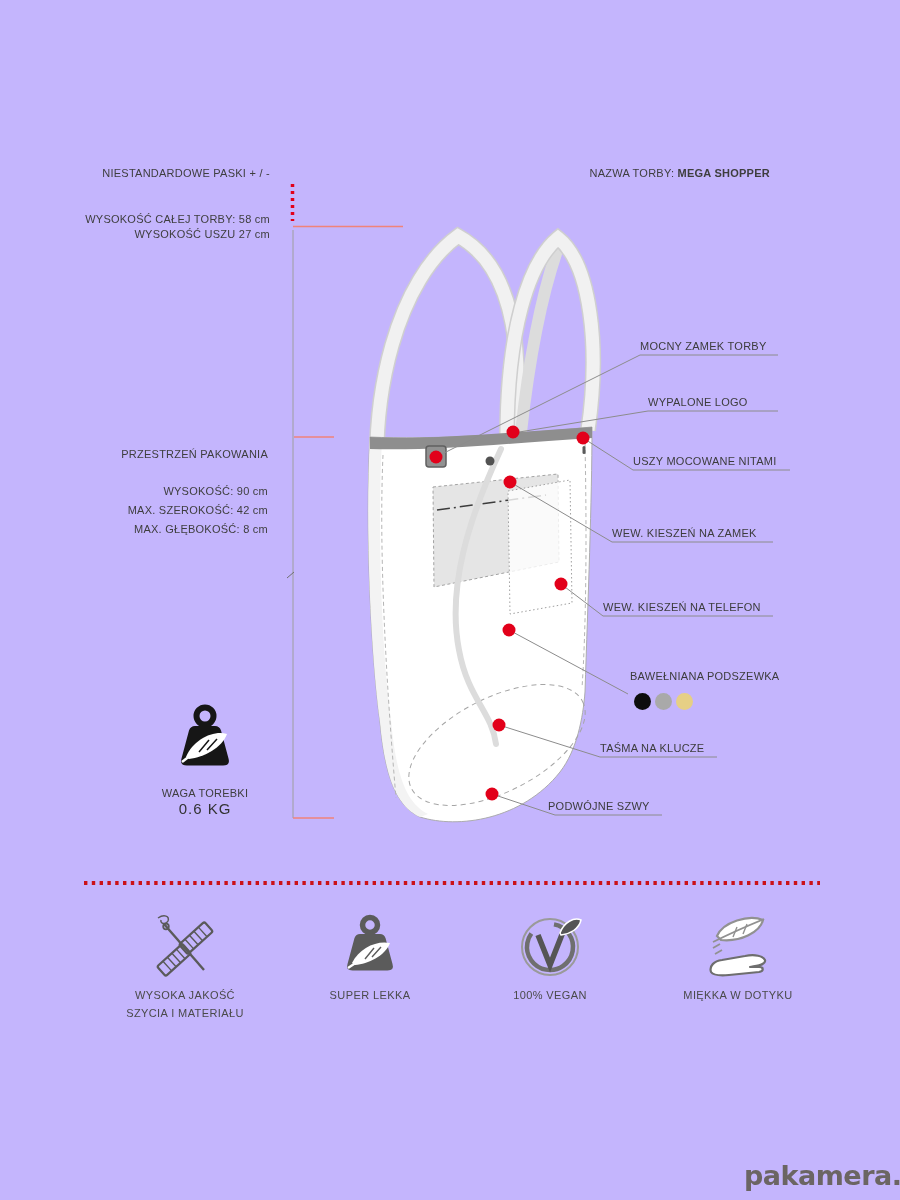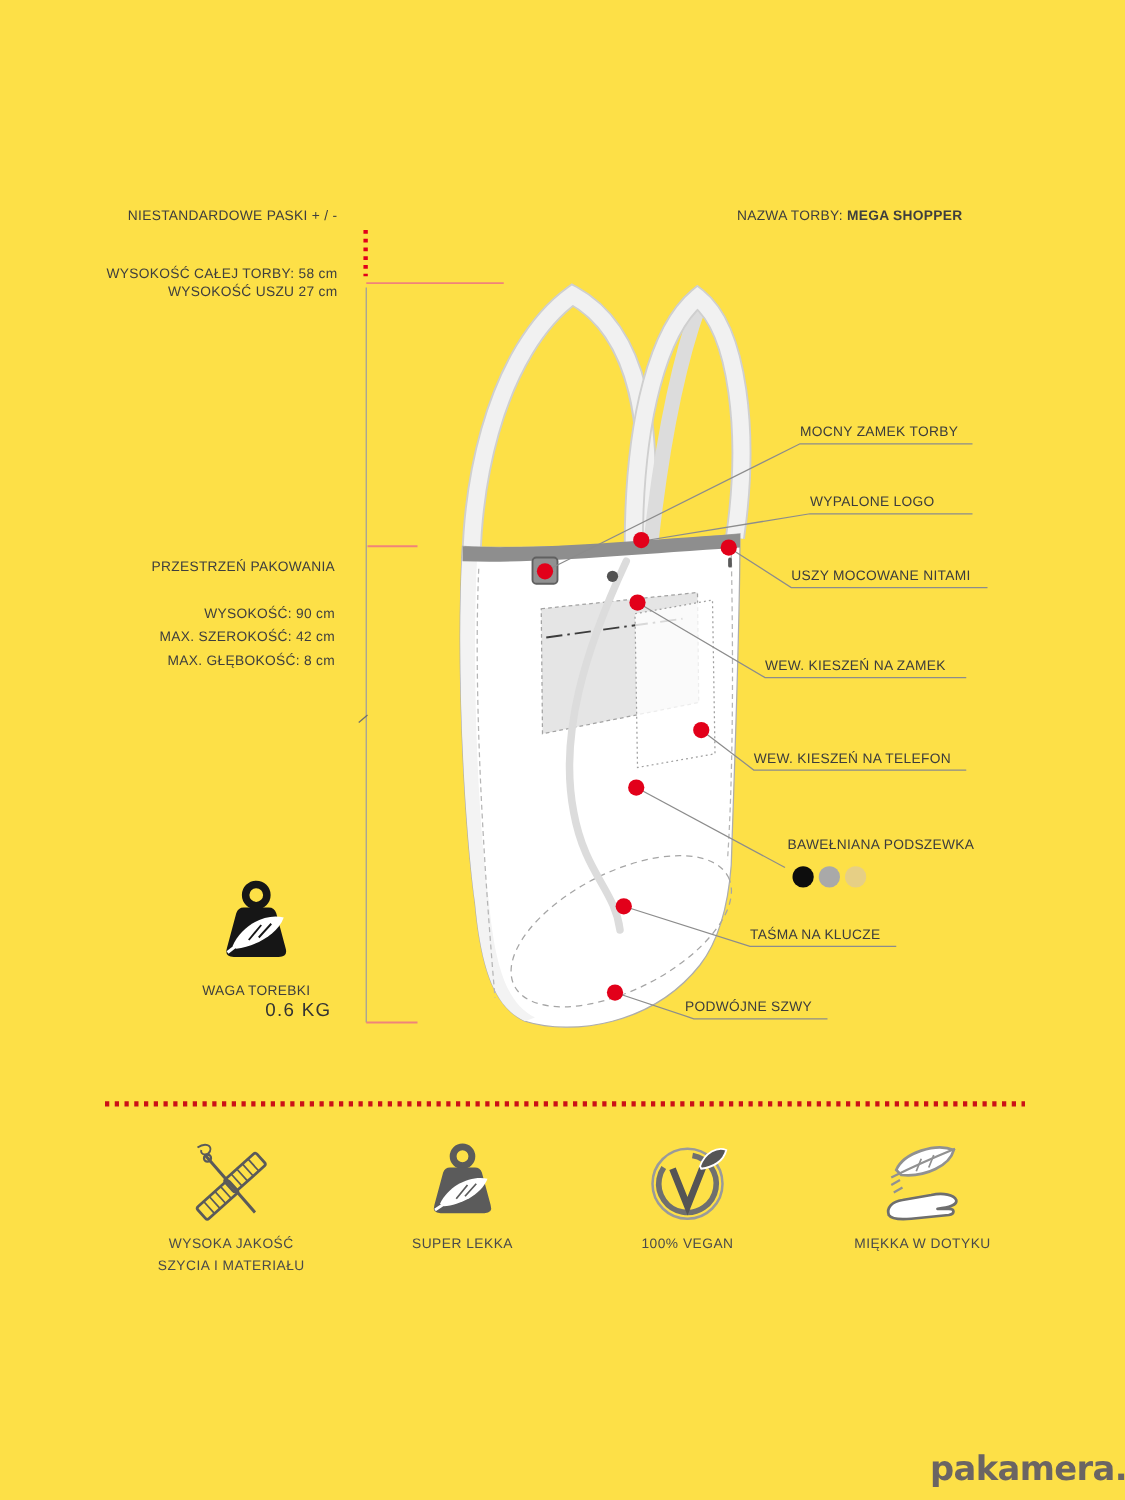--- a/index.html
+++ b/index.html
@@ -1,26 +1,26 @@
 <!DOCTYPE html>
 <html><head>
 <meta charset="utf-8">
 <style>
   html,body{margin:0;padding:0;background:#ffffff;}
-  #stage{position:relative;width:900px;height:1200px;background:#fde047;overflow:hidden;
+  #stage{position:relative;width:900px;height:1200px;background:#c4b5fd;overflow:hidden;
          font-family:"Liberation Sans",sans-serif;color:#3e3e3e;}
   .txt{position:absolute;font-size:11px;letter-spacing:.25px;line-height:15px;white-space:nowrap;color:#3e3e3e;}
   .r{text-align:right;}
   .c{text-align:center;}
   .bold{font-weight:bold;}
   svg{position:absolute;left:0;top:0;}
   .feature-label{position:absolute;font-size:11px;letter-spacing:.25px;text-align:left;white-space:nowrap;color:#3c3c3c;}
   .lining-dots{position:absolute;left:634px;top:693px;display:flex;gap:4px;}
   .lining-dot{width:17px;height:17px;border-radius:50%;}
-  .weight-value{position:absolute;font-size:15px;letter-spacing:1px;text-align:right;white-space:nowrap;color:#333;}
+  .weight-value{position:absolute;font-size:15px;letter-spacing:1px;text-align:center;white-space:nowrap;color:#333;}
   .badge-label{position:absolute;font-size:11px;letter-spacing:.4px;line-height:18px;text-align:center;white-space:nowrap;color:#4a4a4a;}
   .brand{position:absolute;font-family:"DejaVu Sans",sans-serif;font-weight:700;font-size:27px;color:#6b6563;letter-spacing:-.5px;}
 </style>
 </head>
 <body>
 
 <div id="stage">
 
   <svg width="900" height="1200" viewBox="0 0 900 1200">
 

